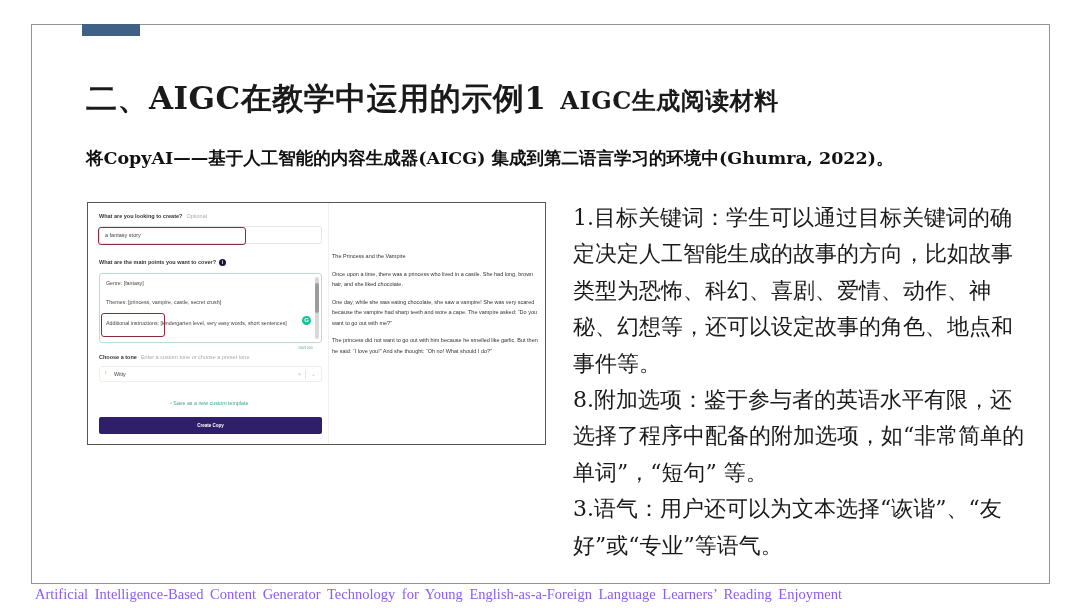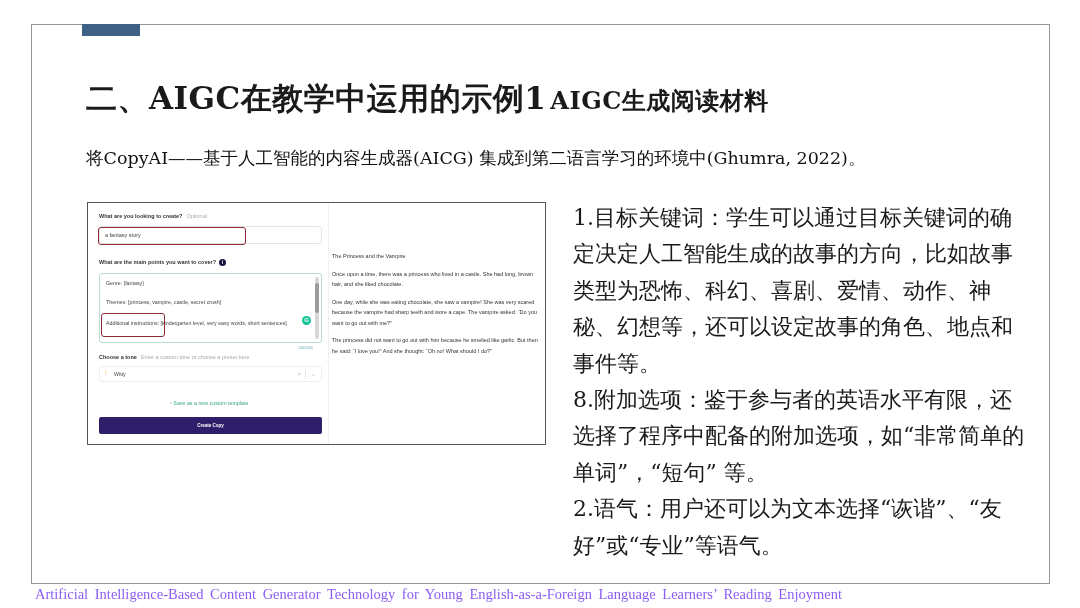--- a/index.html
+++ b/index.html
@@ -12,24 +12,24 @@
     }
     .accent-bar {
       position: absolute; left: 82px; top: 24px; width: 58px; height: 12px;
       background: #3e6185;
     }
     .title {
       position: absolute; left: 86px; top: 78px; white-space: nowrap;
       font-family: "DejaVu Serif", serif; font-weight: bold; font-size: 31px; color: #1a1a1a;
       letter-spacing: 0.5px;
     }
-    .title .subtitle-part { font-size: 24px; margin-left: 4px; font-weight: bold; }
+    .title .subtitle-part { font-size: 24px; margin-left: 14px; font-weight: bold; }
     .intro {
       position: absolute; left: 86px; top: 146px; white-space: nowrap;
-      font-family: "DejaVu Serif", serif; font-weight: normal; font-size: 17.5px; color: #111;
+      font-family: "DejaVu Serif", serif; font-weight: bold; font-size: 17.5px; color: #111;
     }
 
     
     .shot {
       position: absolute; left: 87px; top: 202px; width: 459px; height: 243px;
       border: 1px solid #555; background: #fff; overflow: hidden;
       font-family: "Liberation Sans", sans-serif;
     }
     .shot .q-label { position: absolute; font-size: 5.5px; font-weight: bold; color: #333; white-space: nowrap; }
     .shot .q-label .opt { font-weight: normal; color: #aaa; margin-left: 4px; }
@@ -146,16 +146,16 @@
     <div class="st-title">The Princess and the Vampire</div>
     <p>Once upon a time, there was a princess who lived in a castle. She had long, brown hair, and she liked chocolate.</p>
     <p>One day, while she was eating chocolate, she saw a vampire! She was very scared because the vampire had sharp teeth and wore a cape. The vampire asked: “Do you want to go out with me?”</p>
     <p>The princess did not want to go out with him because he smelled like garlic. But then he said: “I love you!” And she thought: “Oh no! What should I do?”</p>
   </div>
 </div>
 
 <div class="points">
   <div>1.目标关键词：学生可以通过目标关键词的确定决定人工智能生成的故事的方向，比如故事类型为恐怖、科幻、喜剧、爱情、动作、神秘、幻想等，还可以设定故事的角色、地点和事件等。</div>
   <div>8.附加选项：鉴于参与者的英语水平有限，还选择了程序中配备的附加选项，如“非常简单的单词”，“短句” 等。</div>
-  <div>2.语气：用户还可以为文本选择“诙谐”、“友好”或“专业”等语气。</div>
+  <div>3.语气：用户还可以为文本选择“诙谐”、“友好”或“专业”等语气。</div>
 </div>
 
 <div class="footer">Artificial  Intelligence-Based  Content Generator Technology for Young English-as-a-Foreign  Language Learners’ Reading Enjoyment</div>
 
 </body></html>

